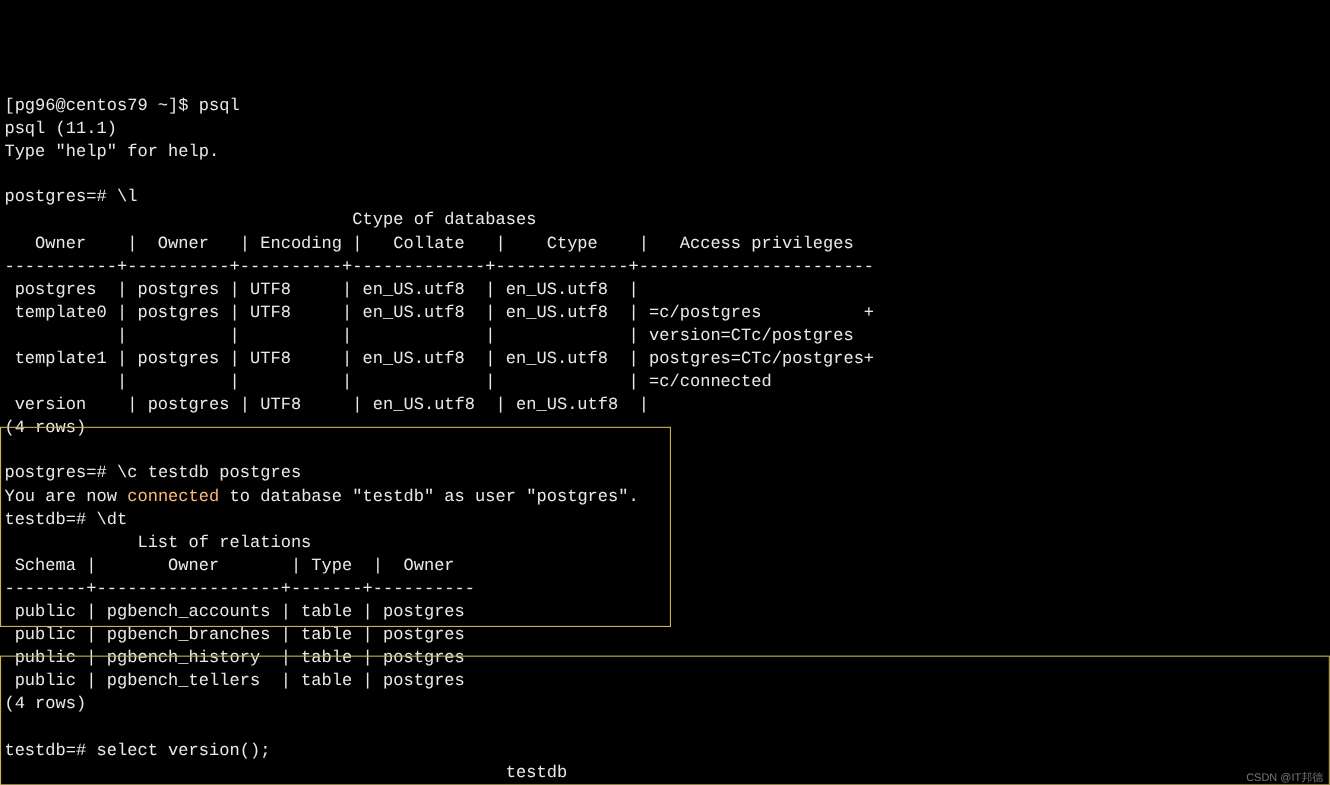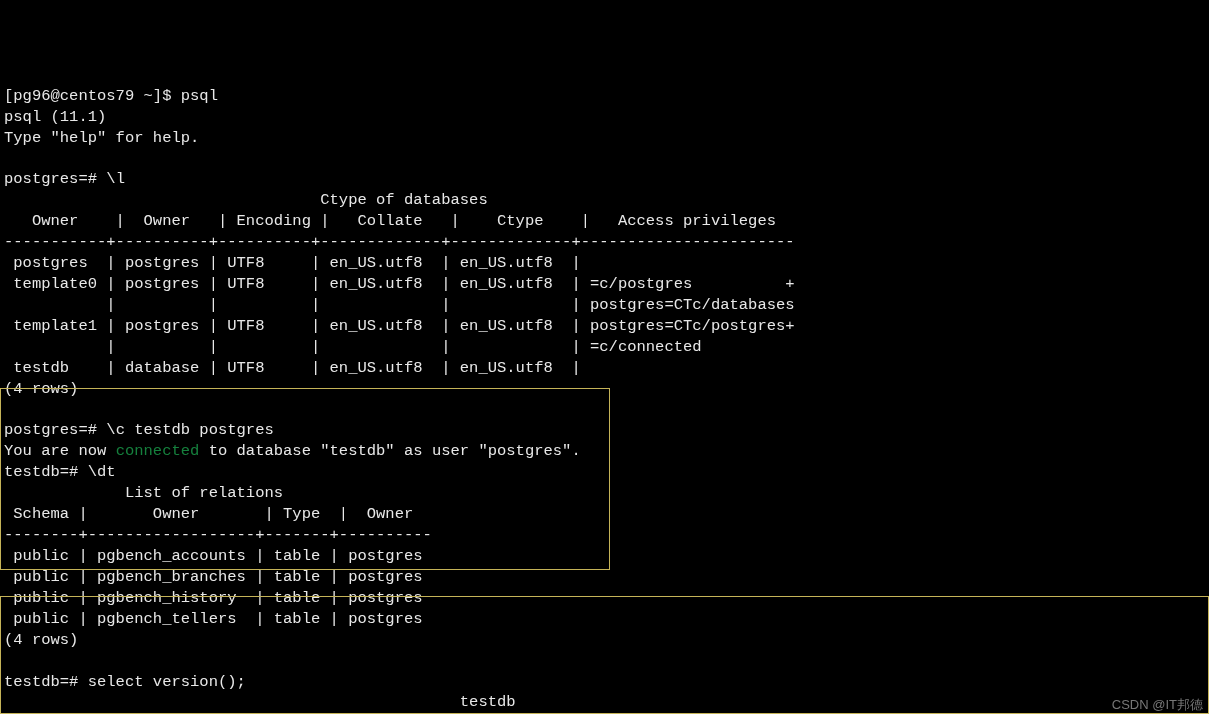--- a/index.html
+++ b/index.html
@@ -10,21 +10,21 @@
     line-height: 1.35;
     margin: 0;
     padding: 2px 4px;
     white-space: pre;
     width: 1209px;
     height: 714px;
     box-sizing: border-box;
     overflow: hidden;
     position: relative;
   }
-  .green { color: #15803d; }
+  .green { color: #fdba74; }
   .box1 {
     position: absolute;
     border: 1px solid #c5b358;
     left: 0px;
     top: 388px;
     width: 608px;
     height: 180px;
     pointer-events: none;
   }
   .box2 {
@@ -34,43 +34,43 @@
     top: 596px;
     width: 1207px;
     height: 116px;
     pointer-events: none;
   }
   .watermark {
     position: absolute;
     right: 6px;
     bottom: 0px;
     color: #777;
-    font-size: 13px;
+    font-size: 10px;
     font-family: sans-serif;
   }
 </style>
 </head>
 <body>
 
 
 
 <span>[pg96@centos79 ~]$ </span><span>psql</span>
 <span>psql (11.1)</span>
 <span>Type "help" for help.</span>
 <span></span>
 <span>postgres=# </span><span>\l</span>
 <span>                                  Ctype of databases</span>
 <span>   Owner    |  Owner   | Encoding |   Collate   |    Ctype    |   Access privileges   </span>
 <span>-----------+----------+----------+-------------+-------------+-----------------------</span>
 <span> postgres  | postgres | UTF8     | en_US.utf8  | en_US.utf8  | </span>
 <span> template0 | postgres | UTF8     | en_US.utf8  | en_US.utf8  | =c/postgres          +</span>
-<span>           |          |          |             |             | postgres=CTc/databases</span>
+<span>           |          |          |             |             | version=CTc/postgres</span>
 <span> template1 | postgres | UTF8     | en_US.utf8  | en_US.utf8  | postgres=CTc/postgres+</span>
 <span>           |          |          |             |             | =c/connected</span>
-<span> testdb    | database | UTF8     | en_US.utf8  | en_US.utf8  | </span>
+<span> version    | postgres | UTF8     | en_US.utf8  | en_US.utf8  | </span>
 <span>(4 rows)</span>
 <span></span>
 <span>postgres=# </span><span>\c testdb postgres</span>
 <span>You are now </span><span class="green">connected</span><span> to database "testdb" as user "postgres".</span>
 <span>testdb=# </span><span>\dt</span>
 <span>             List of relations</span>
 <span> Schema |       Owner       | Type  |  Owner   </span>
 <span>--------+------------------+-------+----------</span>
 <span> public | pgbench_accounts | table | postgres</span>
 <span> public | pgbench_branches | table | postgres</span>

